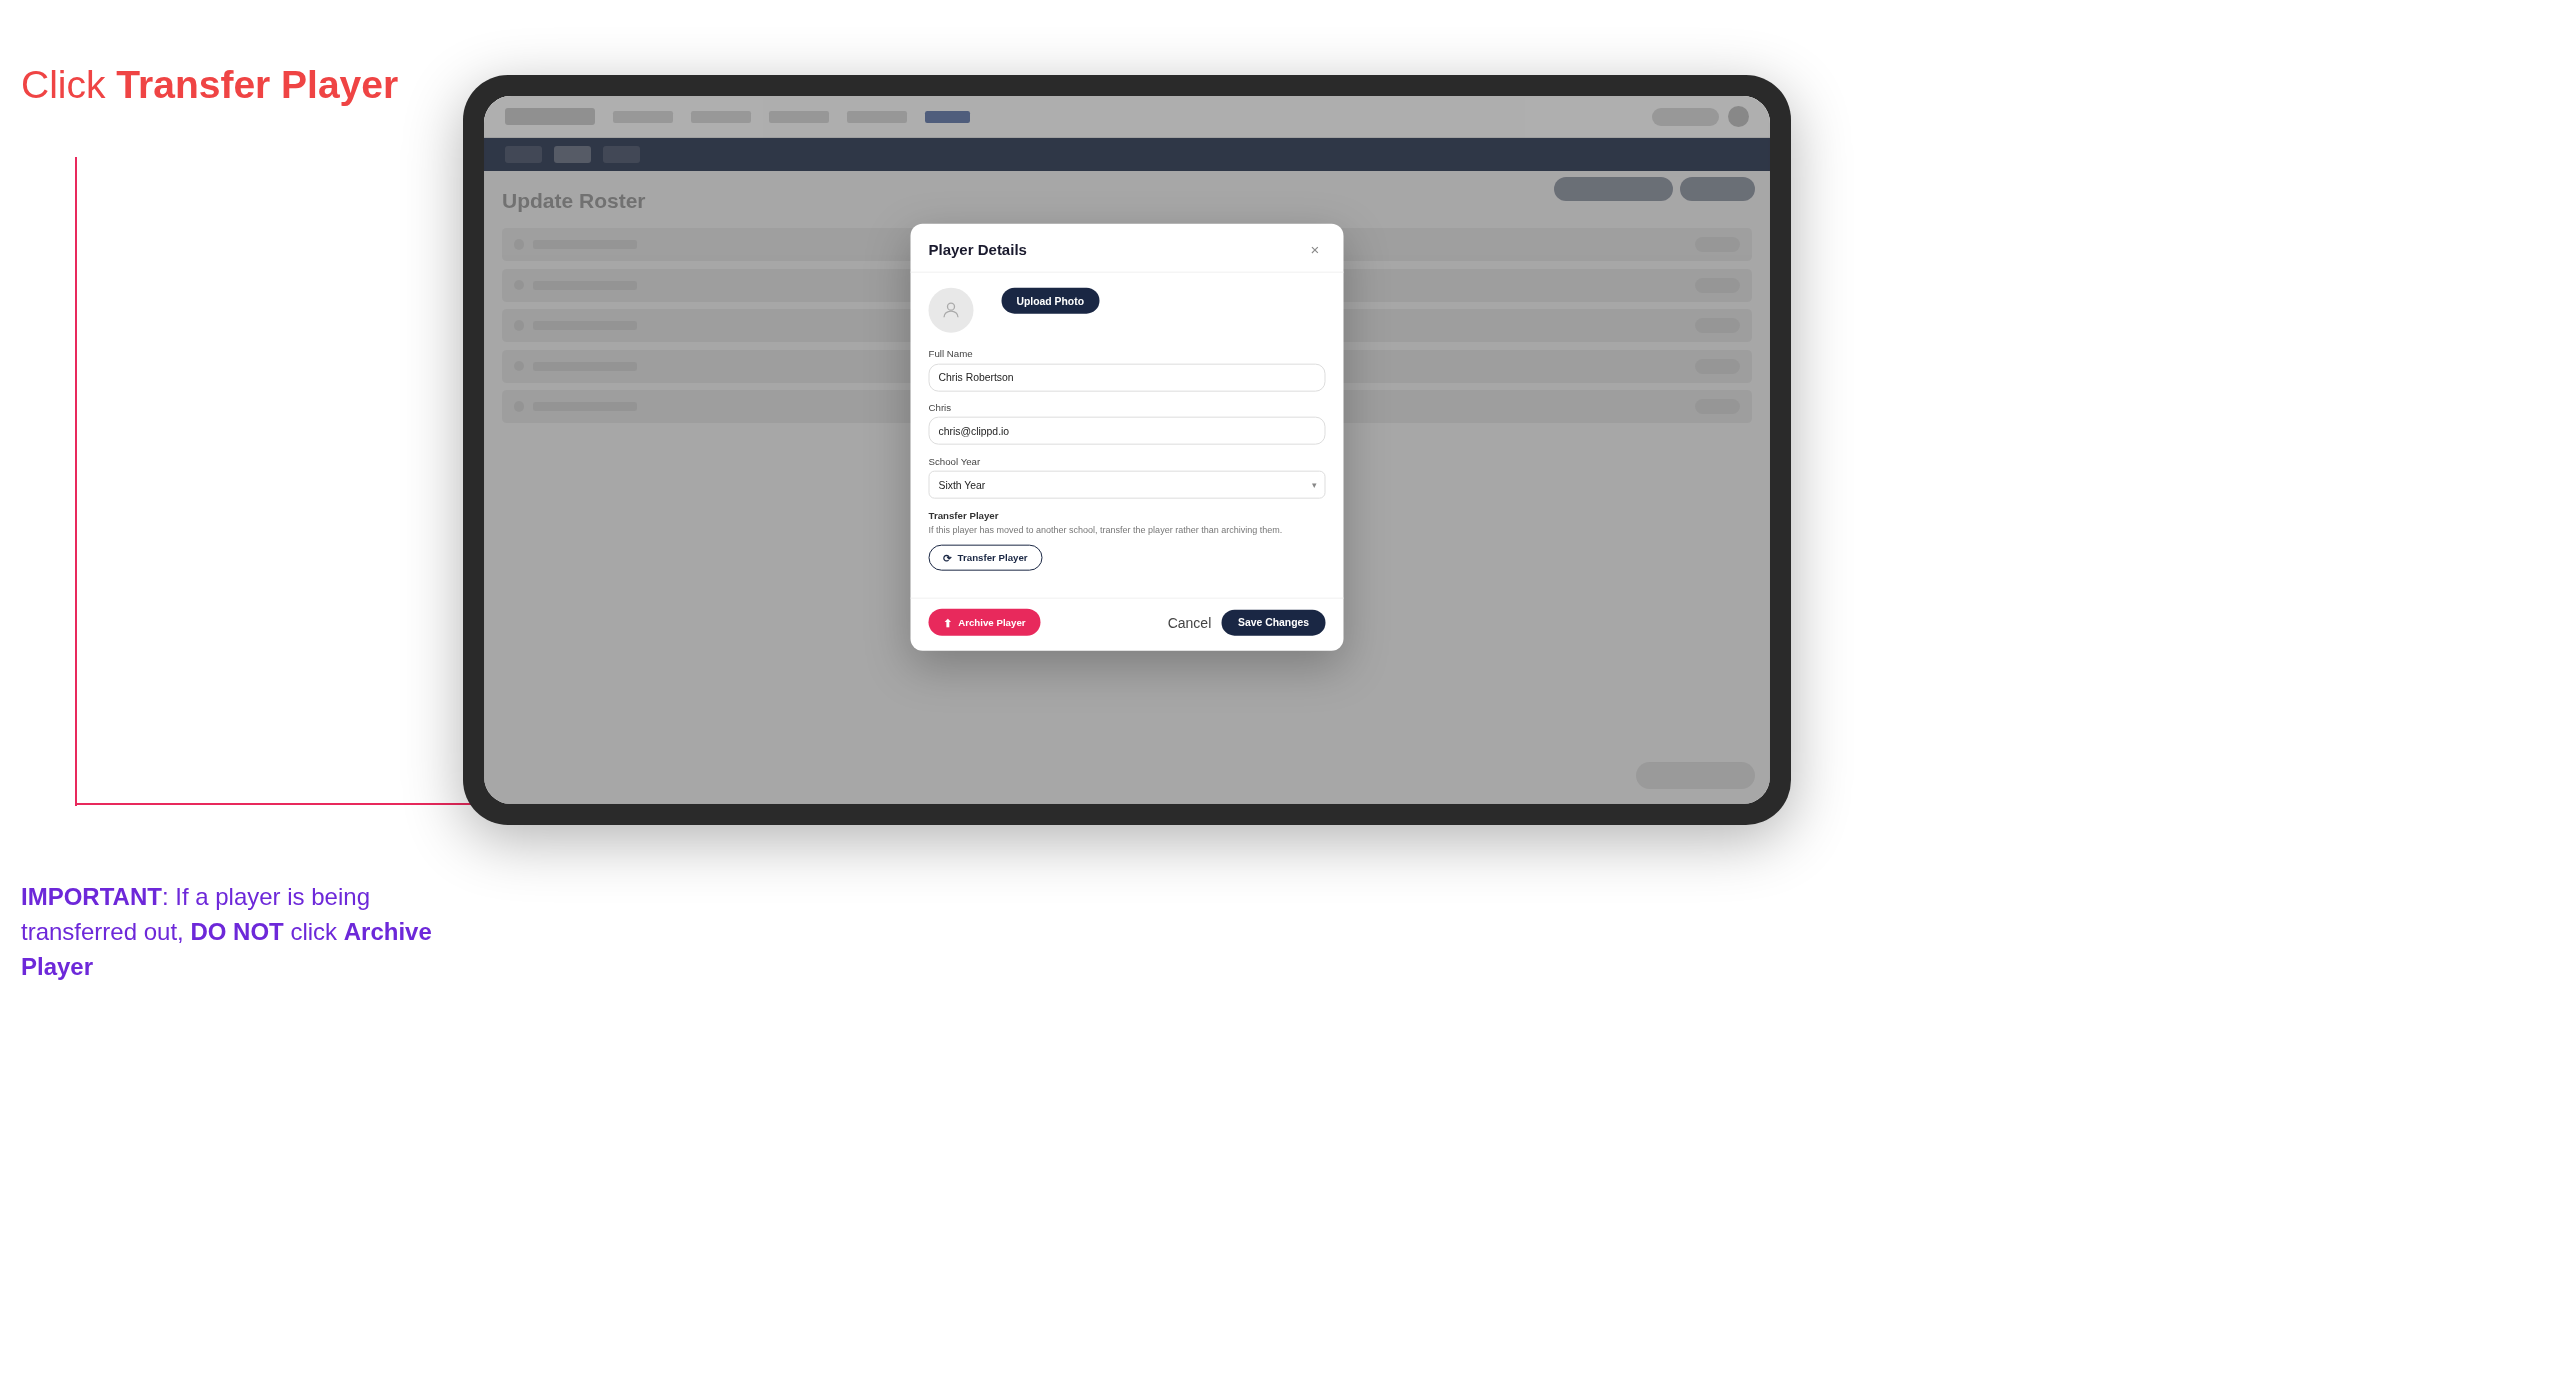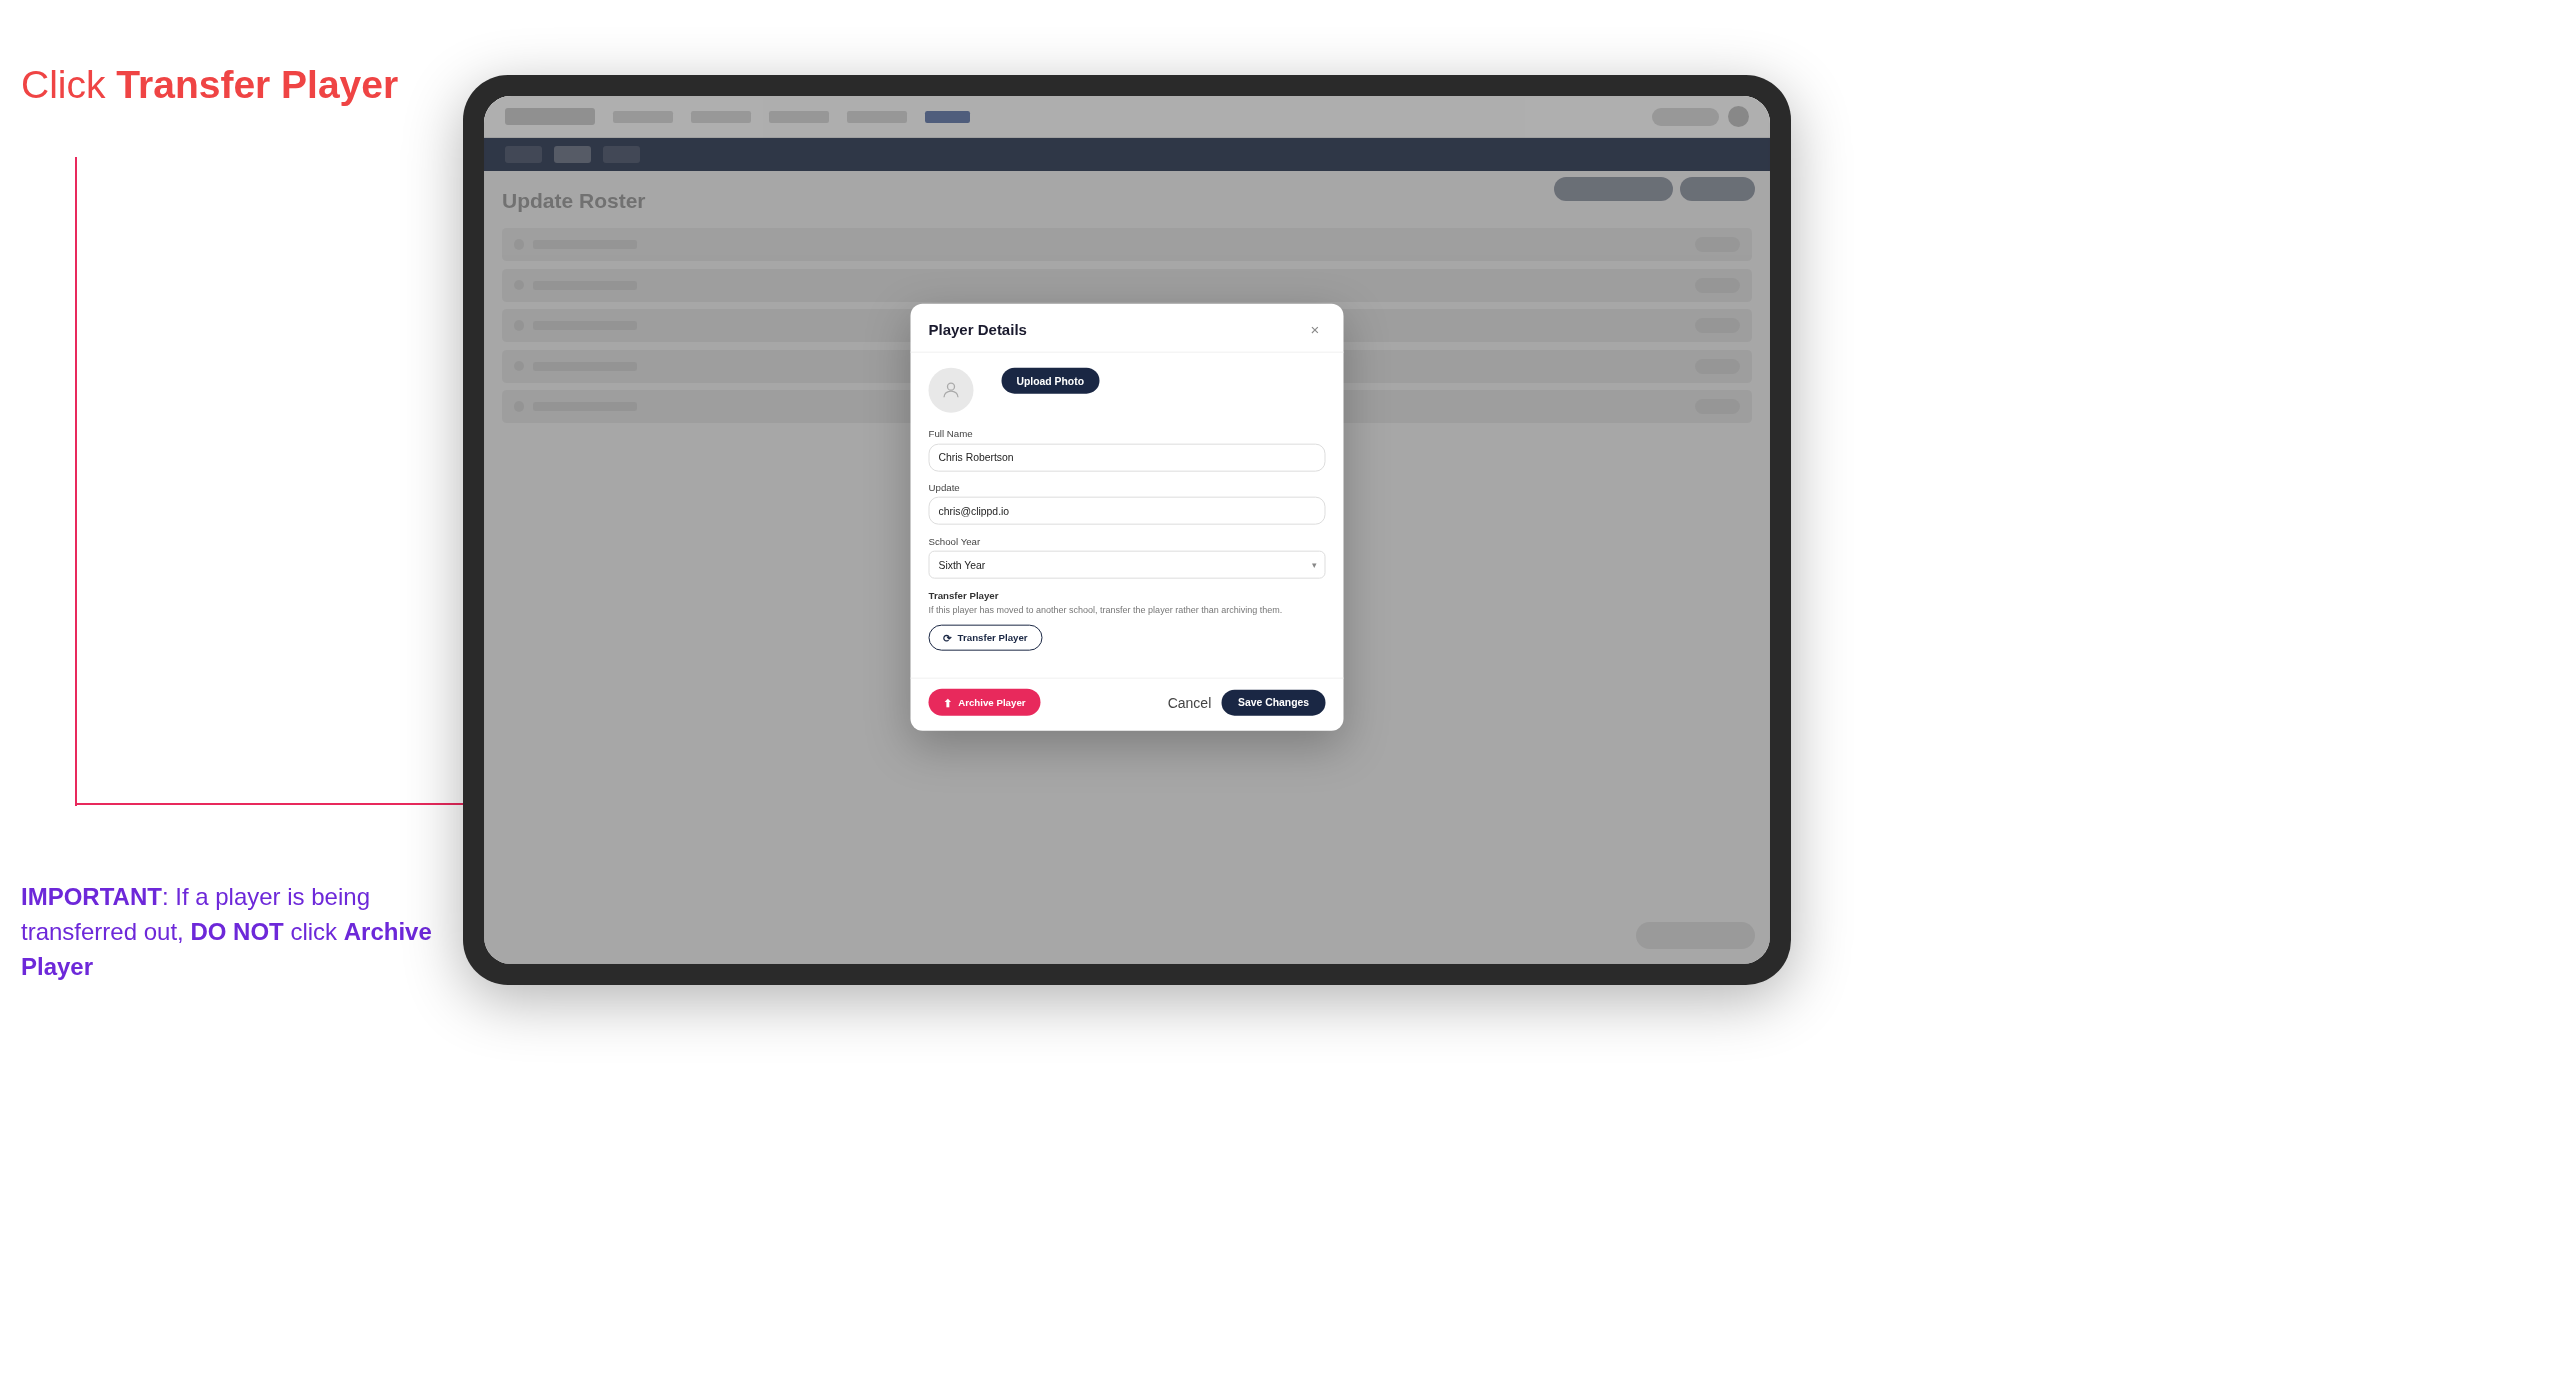--- a/index.html
+++ b/index.html
@@ -68,21 +68,21 @@
       border-bottom: 13.4px solid transparent;
       border-left: 27px solid #e8295c;
     }
 
     
     .tablet {
       position: absolute;
       top: 75px;
       left: 463px;
       width: 1328px;
-      height: 910px;
+      height: 750px;
       background: #2a2a2a;
       border-radius: 45px;
       box-shadow: 0 15px 60px rgba(0,0,0,0.3);
       padding: 21px;
     }
     .tablet-screen {
       width: 100%;
       height: 100%;
       background: #e8e8e8;
       border-radius: 27px;
@@ -557,21 +557,21 @@
             <button class="upload-photo-btn">Upload Photo</button>
           </div>
 
           <div class="form-group">
             <label class="form-label">Full Name</label>
             <input class="form-input" type="text" value="Chris Robertson" style="">
           </div>
 
 
           <div class="form-group">
-            <label class="form-label">Update</label>
+            <label class="form-label">Chris</label>
             <input class="form-input" type="email" value="chris@clippd.io" style="">
           </div>
 
           <div class="form-group">
             <label class="form-label">School Year</label>
             <div class="select-wrapper">
               <select class="form-select">
                 <option>First Year</option>
                 <option>Second Year</option>
                 <option>Third Year</option>

